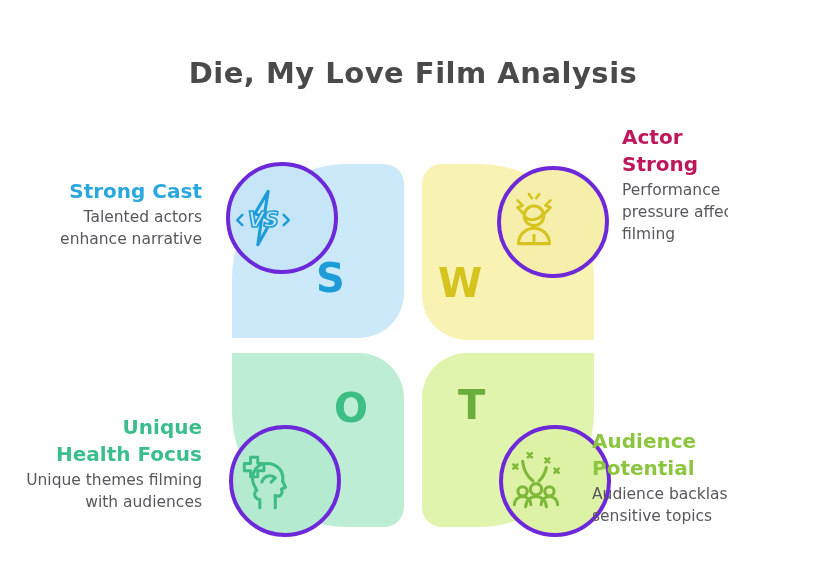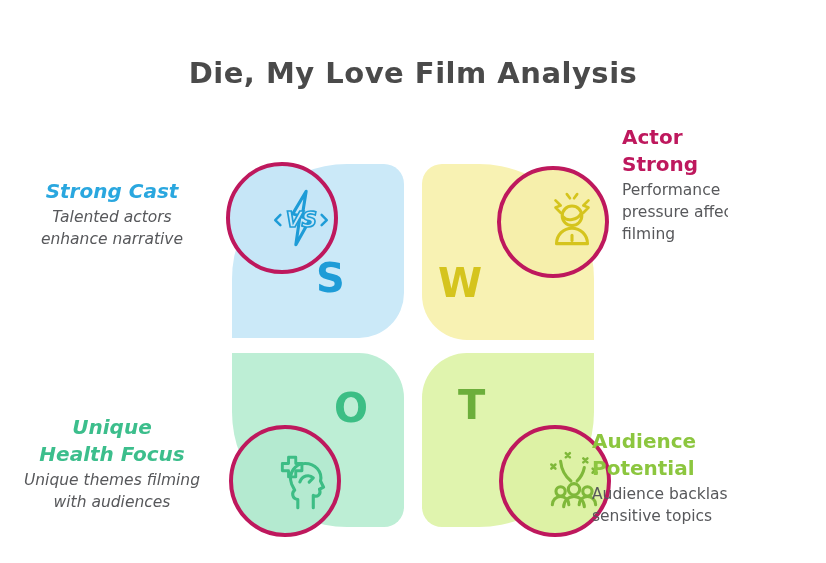--- a/index.html
+++ b/index.html
@@ -23,34 +23,34 @@
     border-radius:45px 0 115px 20px;}
   
   .qletter{position:absolute;font-size:40px;font-weight:bold;line-height:1;}
   .letter-s{left:316px;top:258px;color:#1e9cd7;}
   .letter-w{left:438px;top:263px;color:#d5c41d;}
   .letter-o{left:334px;top:388px;color:#3cbe85;}
   .letter-t{left:458px;top:385px;color:#6cae3b;}
   
   .icircle{
     position:absolute;width:112px;height:112px;border-radius:50%;
-    border:4px solid #be185d;box-sizing:border-box;
-    display:flex;align-items:center;justify-content:flex-end;
+    border:4px solid #6d28d9;box-sizing:border-box;
+    display:flex;align-items:center;justify-content:flex-start;
   }
   .circ-s{left:226px;top:162px;background:#c6e6f7;}
   .circ-w{left:497px;top:166px;background:#f6efab;}
   .circ-o{left:229px;top:425px;background:#b4ead0;}
   .circ-t{left:499px;top:425px;background:#ddf2a5;}
   .icircle svg{width:66px;height:66px;}
   .ic{fill:none;stroke-linecap:round;stroke-linejoin:round;}
   .vs-text{font-size:21px;font-weight:bold;font-style:italic;
     font-family:"DejaVu Sans","Liberation Sans",sans-serif;letter-spacing:-1px;}
   
   .tblock{position:absolute;}
-  .tb-right{text-align:center;font-style:italic;}
+  .tb-right{text-align:right;}
   .tb-left{text-align:left;}
   .qheading{font-size:20px;font-weight:bold;line-height:1.35;}
   .qheading span{display:block;}
   .qdesc{margin-top:1px;font-size:15.5px;line-height:1.42;color:#57585b;}
   .tb-s{left:22px;top:178px;width:180px;}
   .tb-w{left:622px;top:124px;width:160px;}
   .tb-o{left:22px;top:414px;width:180px;}
   .tb-t{left:592px;top:428px;width:178px;}
   .hd-s{color:#2aa7df;}
   .hd-w{color:#be185d;}

